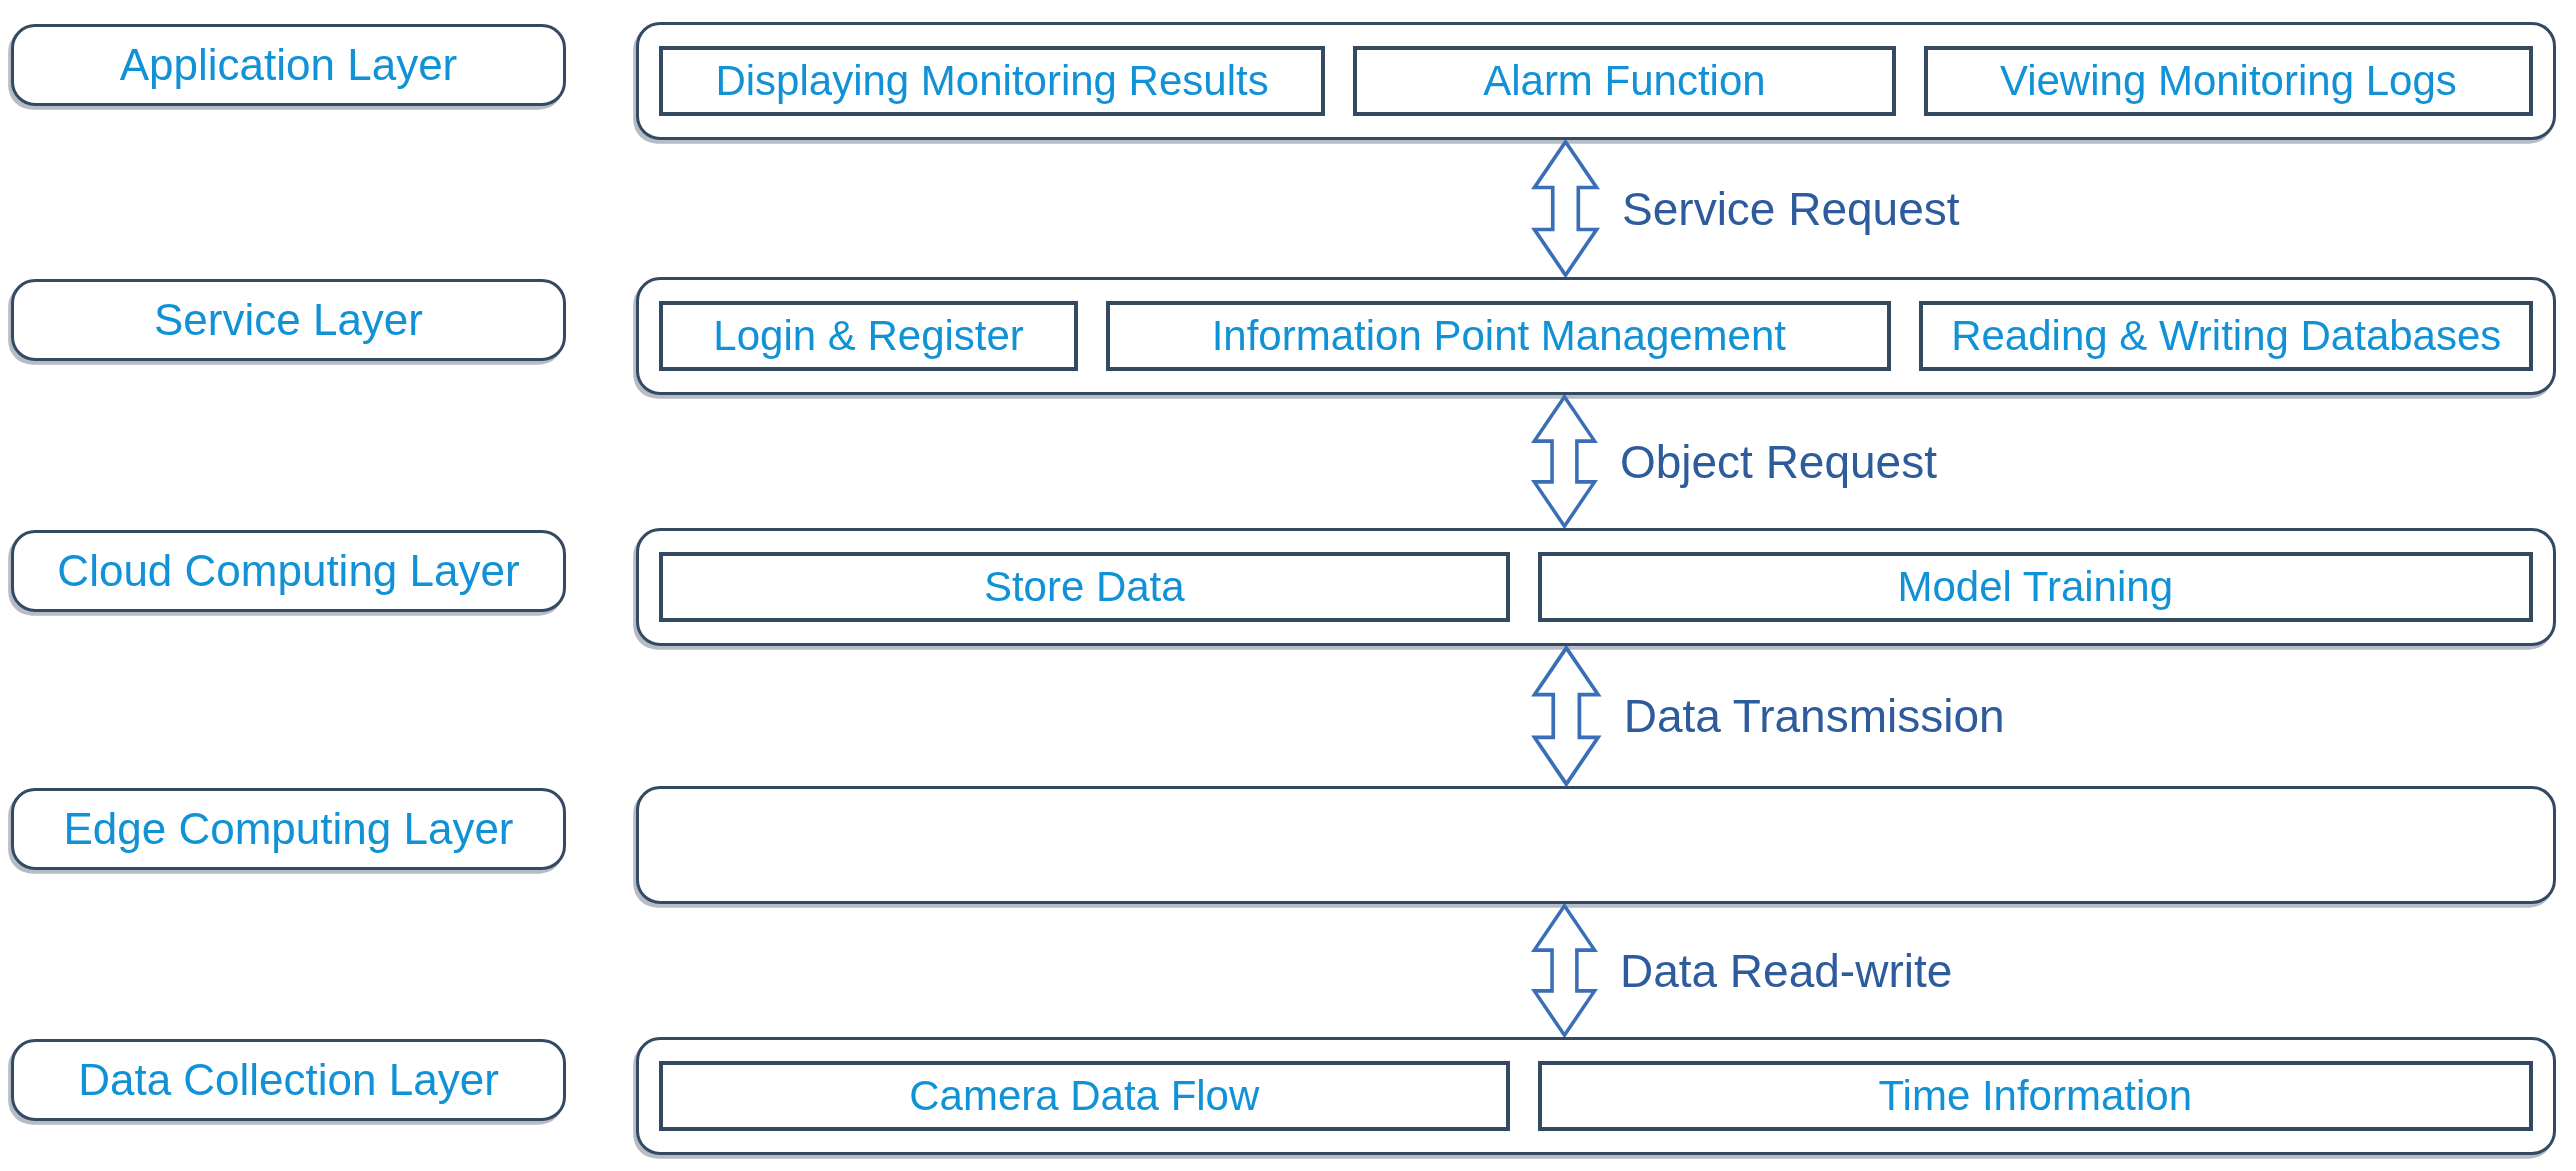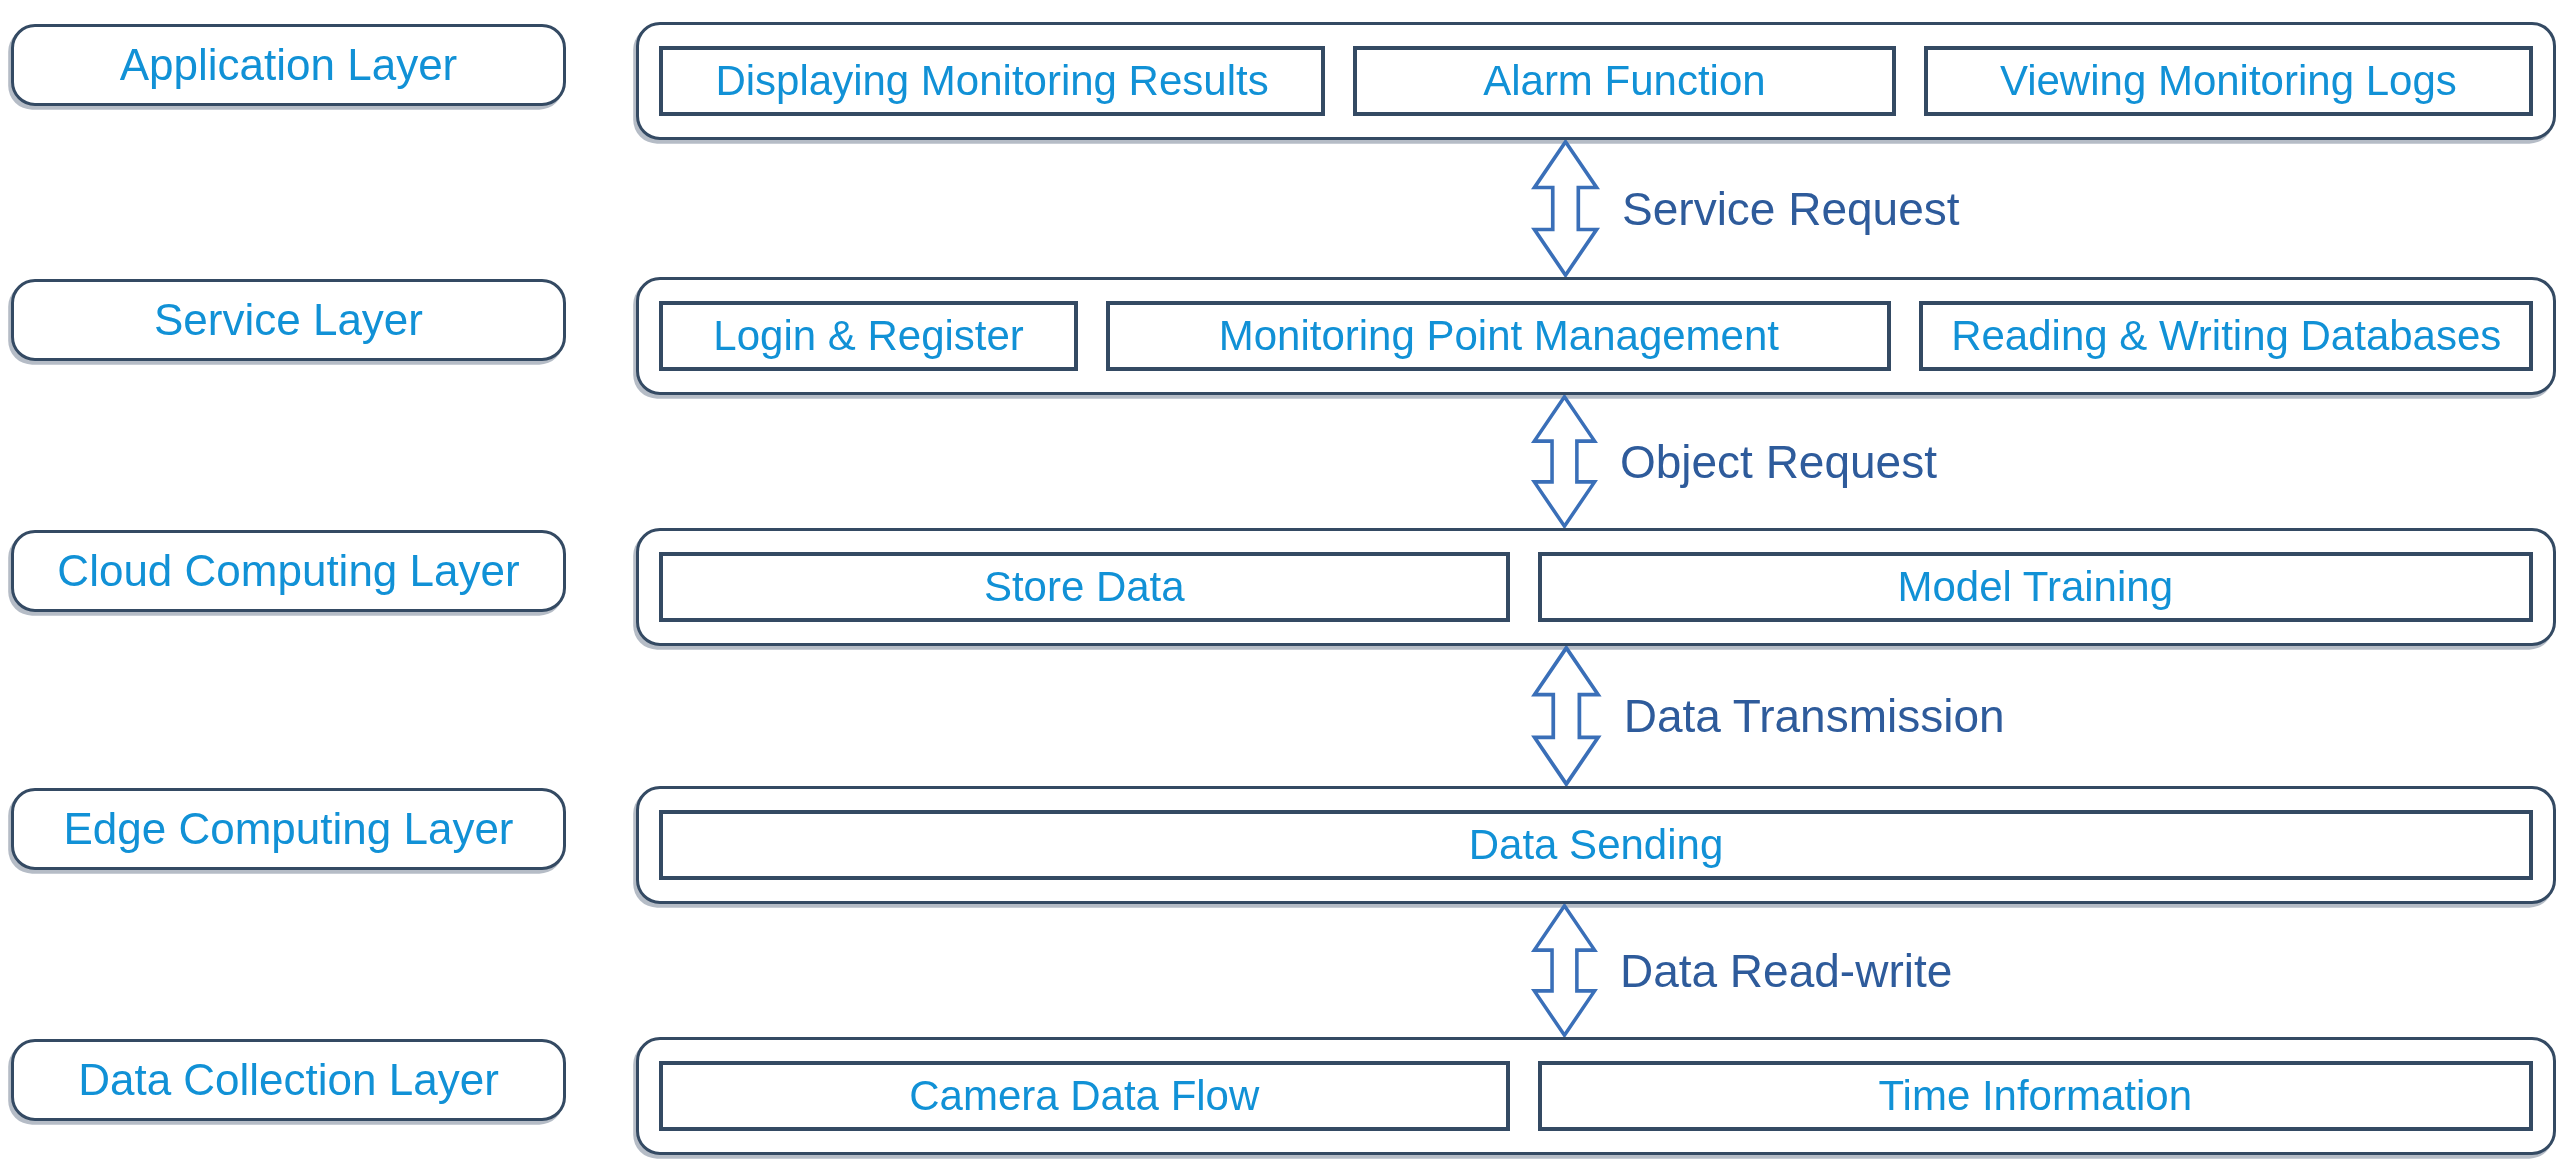--- a/index.html
+++ b/index.html
@@ -102,21 +102,21 @@
 
   <div class="row" style="top:277px">
     <div class="layer-box">
       <span class="layer-label">Service Layer</span>
     </div>
     <div class="container-box">
       <div class="inner-box" style="flex:455">
         <span class="inner-label">Login &amp; Register</span>
       </div>
       <div class="inner-box" style="flex:860">
-        <span class="inner-label">Monitoring Point Management</span>
+        <span class="inner-label">Information Point Management</span>
       </div>
       <div class="inner-box" style="flex:670">
         <span class="inner-label">Reading &amp; Writing Databases</span>
       </div>
     </div>
   </div>
 
   <div class="connector" style="top:395px;height:133px">
     <svg class="arrow-svg" viewBox="0 0 80 150" preserveAspectRatio="xMidYMid meet">
       <path d="M40 2 L6 52 L26 52 L26 98 L6 98 L40 148 L74 98 L54 98 L54 52 L74 52 Z" fill="#ffffff" stroke="currentColor" stroke-width="4" stroke-linejoin="miter"></path>
@@ -143,23 +143,20 @@
       <path d="M40 2 L6 52 L26 52 L26 98 L6 98 L40 148 L74 98 L54 98 L54 52 L74 52 Z" fill="#ffffff" stroke="currentColor" stroke-width="4" stroke-linejoin="miter"></path>
     </svg>
     <span class="connector-label">Data Transmission</span>
   </div>
 
   <div class="row" style="top:786px">
     <div class="layer-box">
       <span class="layer-label">Edge Computing Layer</span>
     </div>
     <div class="container-box">
-      <div class="inner-box" style="flex:645">
-        <span class="inner-label">Data Sending</span>
-      </div>
     </div>
   </div>
 
   <div class="connector" style="top:904px;height:133px">
     <svg class="arrow-svg" viewBox="0 0 80 150" preserveAspectRatio="xMidYMid meet">
       <path d="M40 2 L6 52 L26 52 L26 98 L6 98 L40 148 L74 98 L54 98 L54 52 L74 52 Z" fill="#ffffff" stroke="currentColor" stroke-width="4" stroke-linejoin="miter"></path>
     </svg>
     <span class="connector-label">Data Read-write</span>
   </div>
 

